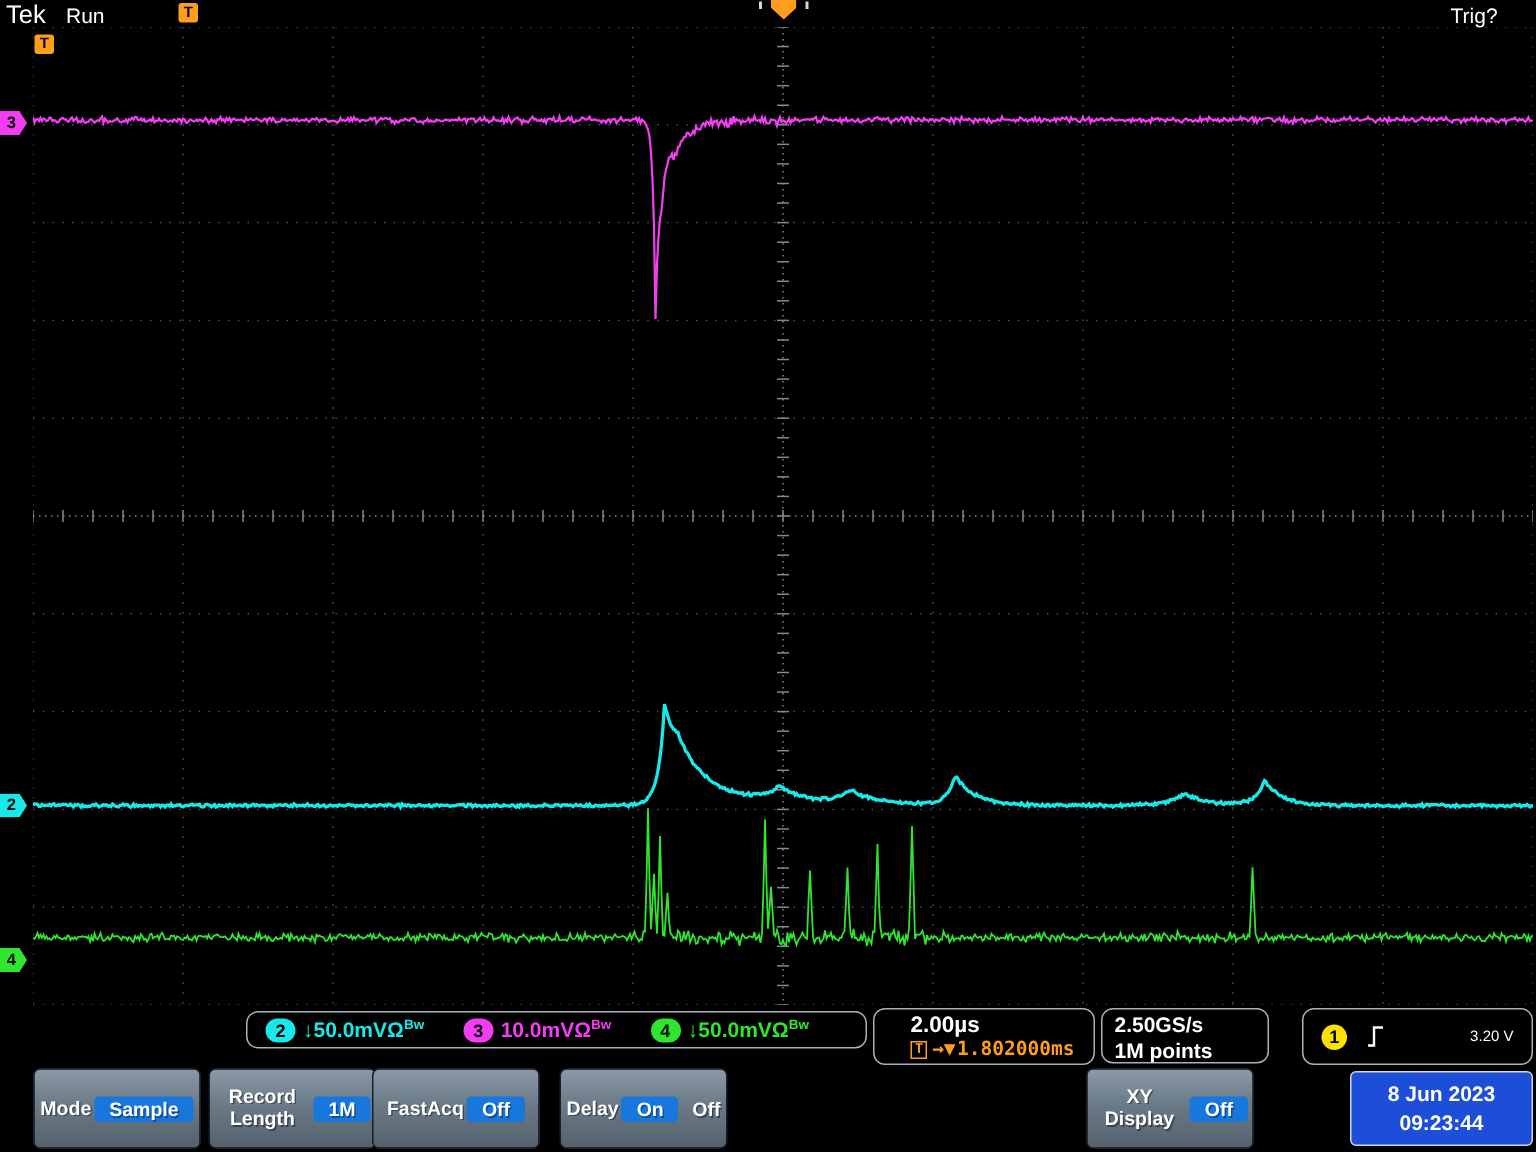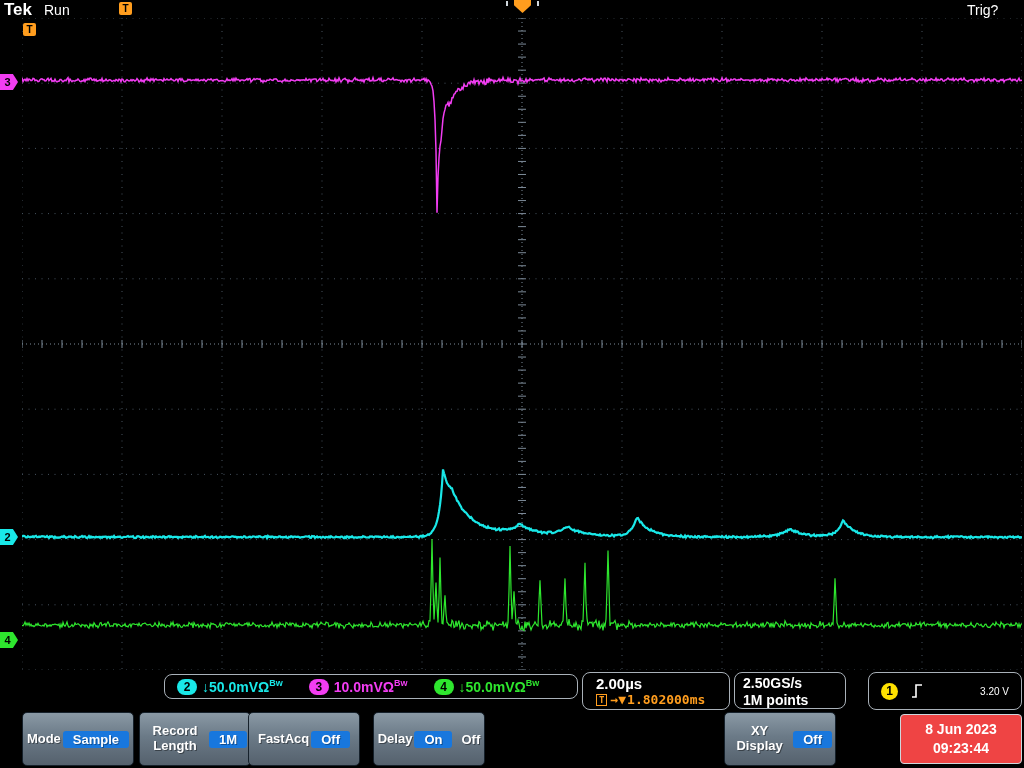--- a/index.html
+++ b/index.html
@@ -1,21 +1,21 @@
 <!DOCTYPE html>
 <html><head>
 <meta charset="utf-8">
 <style>
   *{margin:0;padding:0;box-sizing:border-box}
   html,body{background:#000}
   .scope{position:relative;width:1024px;height:768px;background:#000;overflow:hidden;
          font-family:"Liberation Sans",sans-serif;color:#fff}
 
   
-  .hdr-brand{position:absolute;left:4px;top:0;font-size:17px;font-weight:bold;color:#fff}
+  .hdr-brand{position:absolute;left:4px;top:0;font-size:17px;font-weight:normal;color:#fff}
   .hdr-run{position:absolute;left:44px;top:2px;font-size:14px;color:#fff}
   .hdr-tsrc{position:absolute;left:119px;top:2px;width:13px;height:13px;background:#ff9d1e;
             border-radius:2px;color:#000;font-size:10px;font-weight:bold;text-align:center;line-height:13px}
   .hdr-trig{position:absolute;left:967px;top:2px;font-size:14px;color:#fff}
 
   
   .plot{position:absolute;left:22px;top:18px;width:1000px;height:652px}
   .trig-top{position:absolute;left:514px;top:0;width:17px;height:13px;background:#ff9d1e;
             clip-path:polygon(0 0,100% 0,100% 40%,50% 100%,0 40%)}
   .tick-w{position:absolute;top:1px;width:2px;height:5px;background:#cfd6dc}
@@ -26,21 +26,21 @@
           clip-path:polygon(0 0,72% 0,100% 50%,72% 100%,0 100%)}
 
   
   .rbox{position:absolute;background:#000;border:1px solid #a9b1b9;border-radius:8px}
   .ch-readouts{left:164px;top:674px;width:414px;height:25px;display:flex;align-items:center;gap:26px;padding:0 12px}
   .chgrp{display:inline-flex;align-items:center;gap:5px;white-space:nowrap}
   .chpill{display:inline-block;width:20px;height:16px;border-radius:8px;color:#000;
           font-size:12px;font-weight:bold;text-align:center;line-height:16px}
   .chval{font-size:14px;font-weight:bold}
   .chval sup{font-size:9px}
-  .tb-box{left:582px;top:672px;width:148px;height:38px;padding:2px 13px}
+  .tb-box{left:582px;top:672px;width:148px;height:38px;padding:2px 24px}
   .tb-main{font-size:15px;font-weight:bold;color:#fff}
   .tb-delay{color:#ff9d1e;font-size:13px;font-weight:bold;display:flex;align-items:center;gap:1px;
             font-family:"DejaVu Sans Mono",monospace}
   .tbox{display:inline-block;border:1px solid #ff9d1e;font-size:9px;line-height:10px;padding:0 2px;margin-right:2px}
   .sr-box{left:734px;top:672px;width:112px;height:37px;padding:2px 8px;font-size:14px;font-weight:bold;line-height:17px}
   .trg-box{left:868px;top:672px;width:154px;height:38px;display:flex;align-items:center;gap:12px;padding:0 12px}
   .trgpill{width:17px;height:17px;border-radius:50%;background:#ffe100;color:#000;font-size:12px;
            font-weight:bold;text-align:center;line-height:17px}
   .trglvl{margin-left:auto;font-size:10px;font-weight:normal}
 
@@ -48,21 +48,21 @@
   .mbtn{position:absolute;top:712px;width:112px;height:54px;border:1px solid #16212b;border-radius:5px;
         background:linear-gradient(180deg,#8a99a5 0%,#6b7a87 45%,#55616d 100%);
         display:flex;justify-content:center;align-items:center;gap:2px;
         cursor:pointer;padding:3px}
   .mtitle{font-size:13px;font-weight:bold;color:#fff;text-align:center;max-width:92px;line-height:1.15;
           text-shadow:1px 1px 0 rgba(0,0,0,.4)}
   .mval{background:#1877dd;border-radius:3px;padding:1px 10px;font-size:13px;font-weight:bold;color:#fff;
         text-shadow:1px 1px 0 rgba(0,0,0,.35)}
   .mrow{display:flex;align-items:center;gap:9px}
   .moff{font-size:13px;font-weight:bold;color:#fff;text-shadow:1px 1px 0 rgba(0,0,0,.4)}
-  .dtbox{position:absolute;left:900px;top:714px;width:122px;height:50px;background:#ef4444;border:1px solid #cfd6dc;
+  .dtbox{position:absolute;left:900px;top:714px;width:122px;height:50px;background:#1d4ed8;border:1px solid #cfd6dc;
          border-radius:4px;display:flex;flex-direction:column;justify-content:center;align-items:center;
          font-size:14px;font-weight:bold;color:#fff;line-height:19px}
 </style>
 </head>
 <body>
 
 <div class="scope">
 
   <div class="hdr-brand">Tek</div>
   <div class="hdr-run">Run</div>

